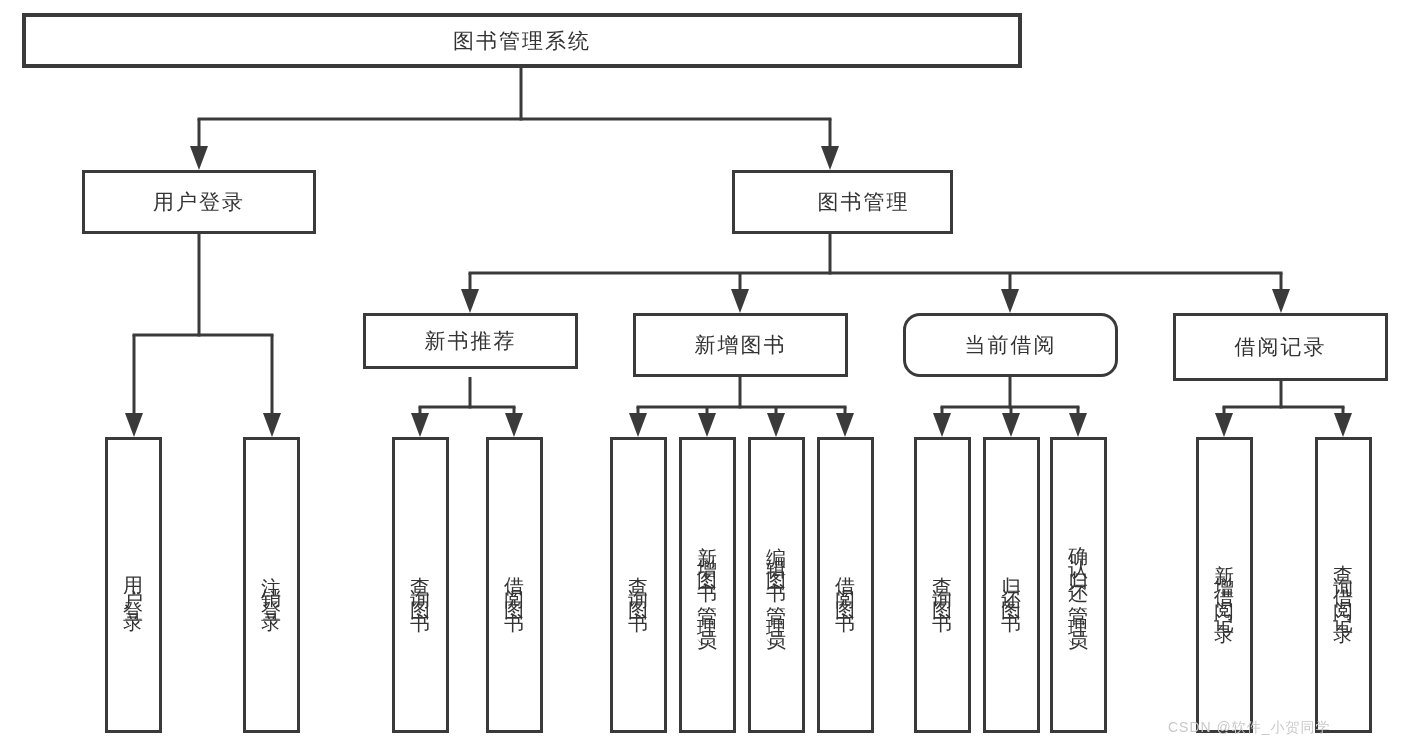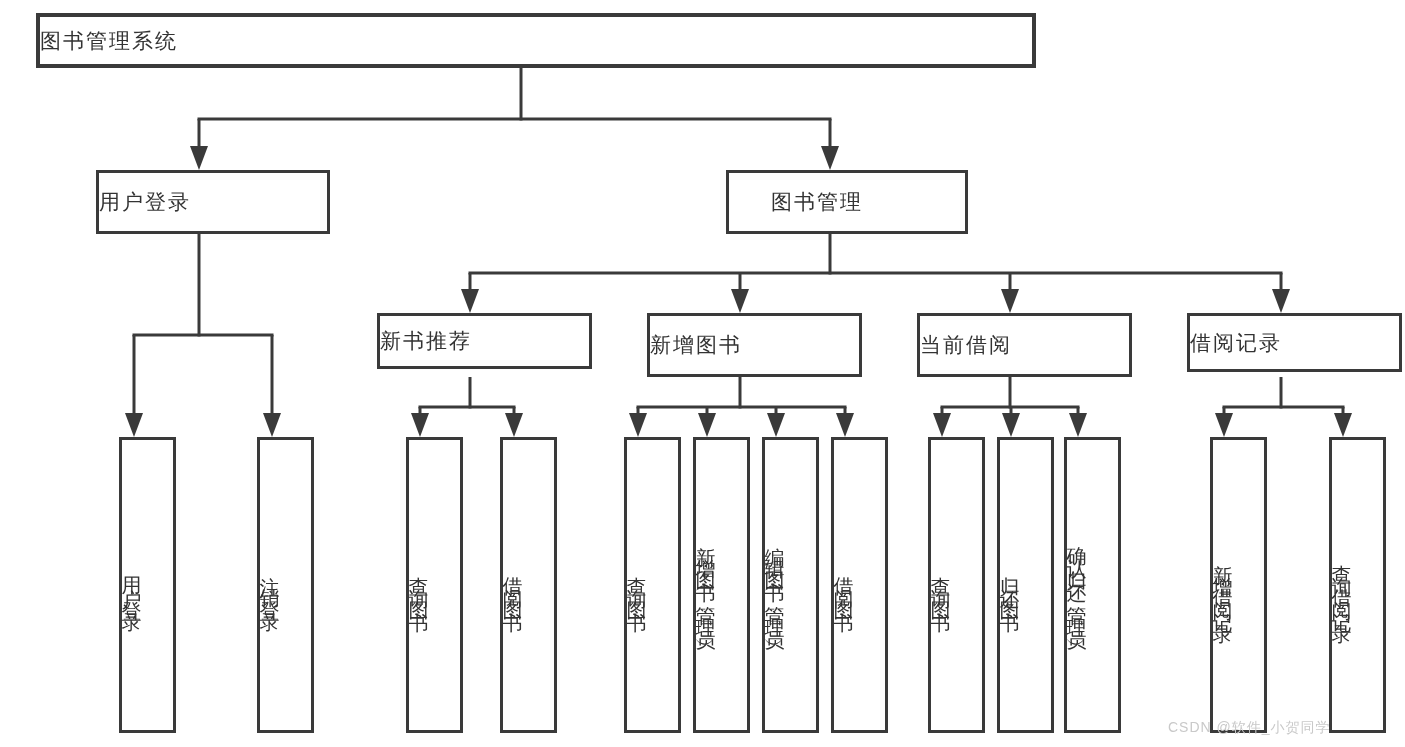--- a/index.html
+++ b/index.html
@@ -18,22 +18,21 @@
     width: 1405px; height: 747px;
     color: var(--line, #3a3a3a);
   }
   .box {
     position: absolute;
     box-sizing: border-box;
     background: #fff;
     border: 3px solid var(--line, #3a3a3a);
     display: flex;
     align-items: center;
-    justify-content: flex-start;
-    margin-left: 14px;
+    justify-content: center;
   }
   .box.root { border-width: 4px; }
   .box.h { font-size: 21px; letter-spacing: 2px; }
   .box.v .vtext {
     writing-mode: vertical-rl;
     text-orientation: mixed;
     font-size: 20px;
     letter-spacing: 12px;
     line-height: 1;
     white-space: nowrap;
@@ -117,34 +116,34 @@
     </g>
   </svg>
 
   <div class="box h root" style="left:22px; top:13px; width:1000px; height:55px;">
     <span>图书管理系统</span>
   </div>
 
   <div class="box h" style="left:82px; top:170px; width:234px; height:64px;">
     <span>用户登录</span>
   </div>
-  <div class="box h" style="left:712px; top:170px; width:242px; height:64px;padding-left:42px;">
+  <div class="box h" style="left:732px; top:170px; width:221px; height:64px;padding-left:42px;">
     <span>图书管理</span>
   </div>
 
   <div class="box h" style="left:363px; top:313px; width:215px; height:56px;">
     <span>新书推荐</span>
   </div>
   <div class="box h" style="left:633px; top:313px; width:215px; height:64px;">
     <span>新增图书</span>
   </div>
-  <div class="box h" style="left:903px; top:313px; width:215px; height:64px;">
+  <div class="box h" style="left:903px; top:313px; width:215px; height:64px;border-radius:17px;">
     <span>当前借阅</span>
   </div>
-  <div class="box h" style="left:1173px; top:313px; width:215px; height:59px;">
+  <div class="box h" style="left:1173px; top:313px; width:215px; height:68px;">
     <span>借阅记录</span>
   </div>
 
   <div class="box v" style="left:105px; top:437px; width:57px; height:296px;">
     <span class="vtext">用户登录</span>
   </div>
   <div class="box v" style="left:243px; top:437px; width:57px; height:296px;">
     <span class="vtext">注销登录</span>
   </div>
   <div class="box v" style="left:392px; top:437px; width:57px; height:296px;">

